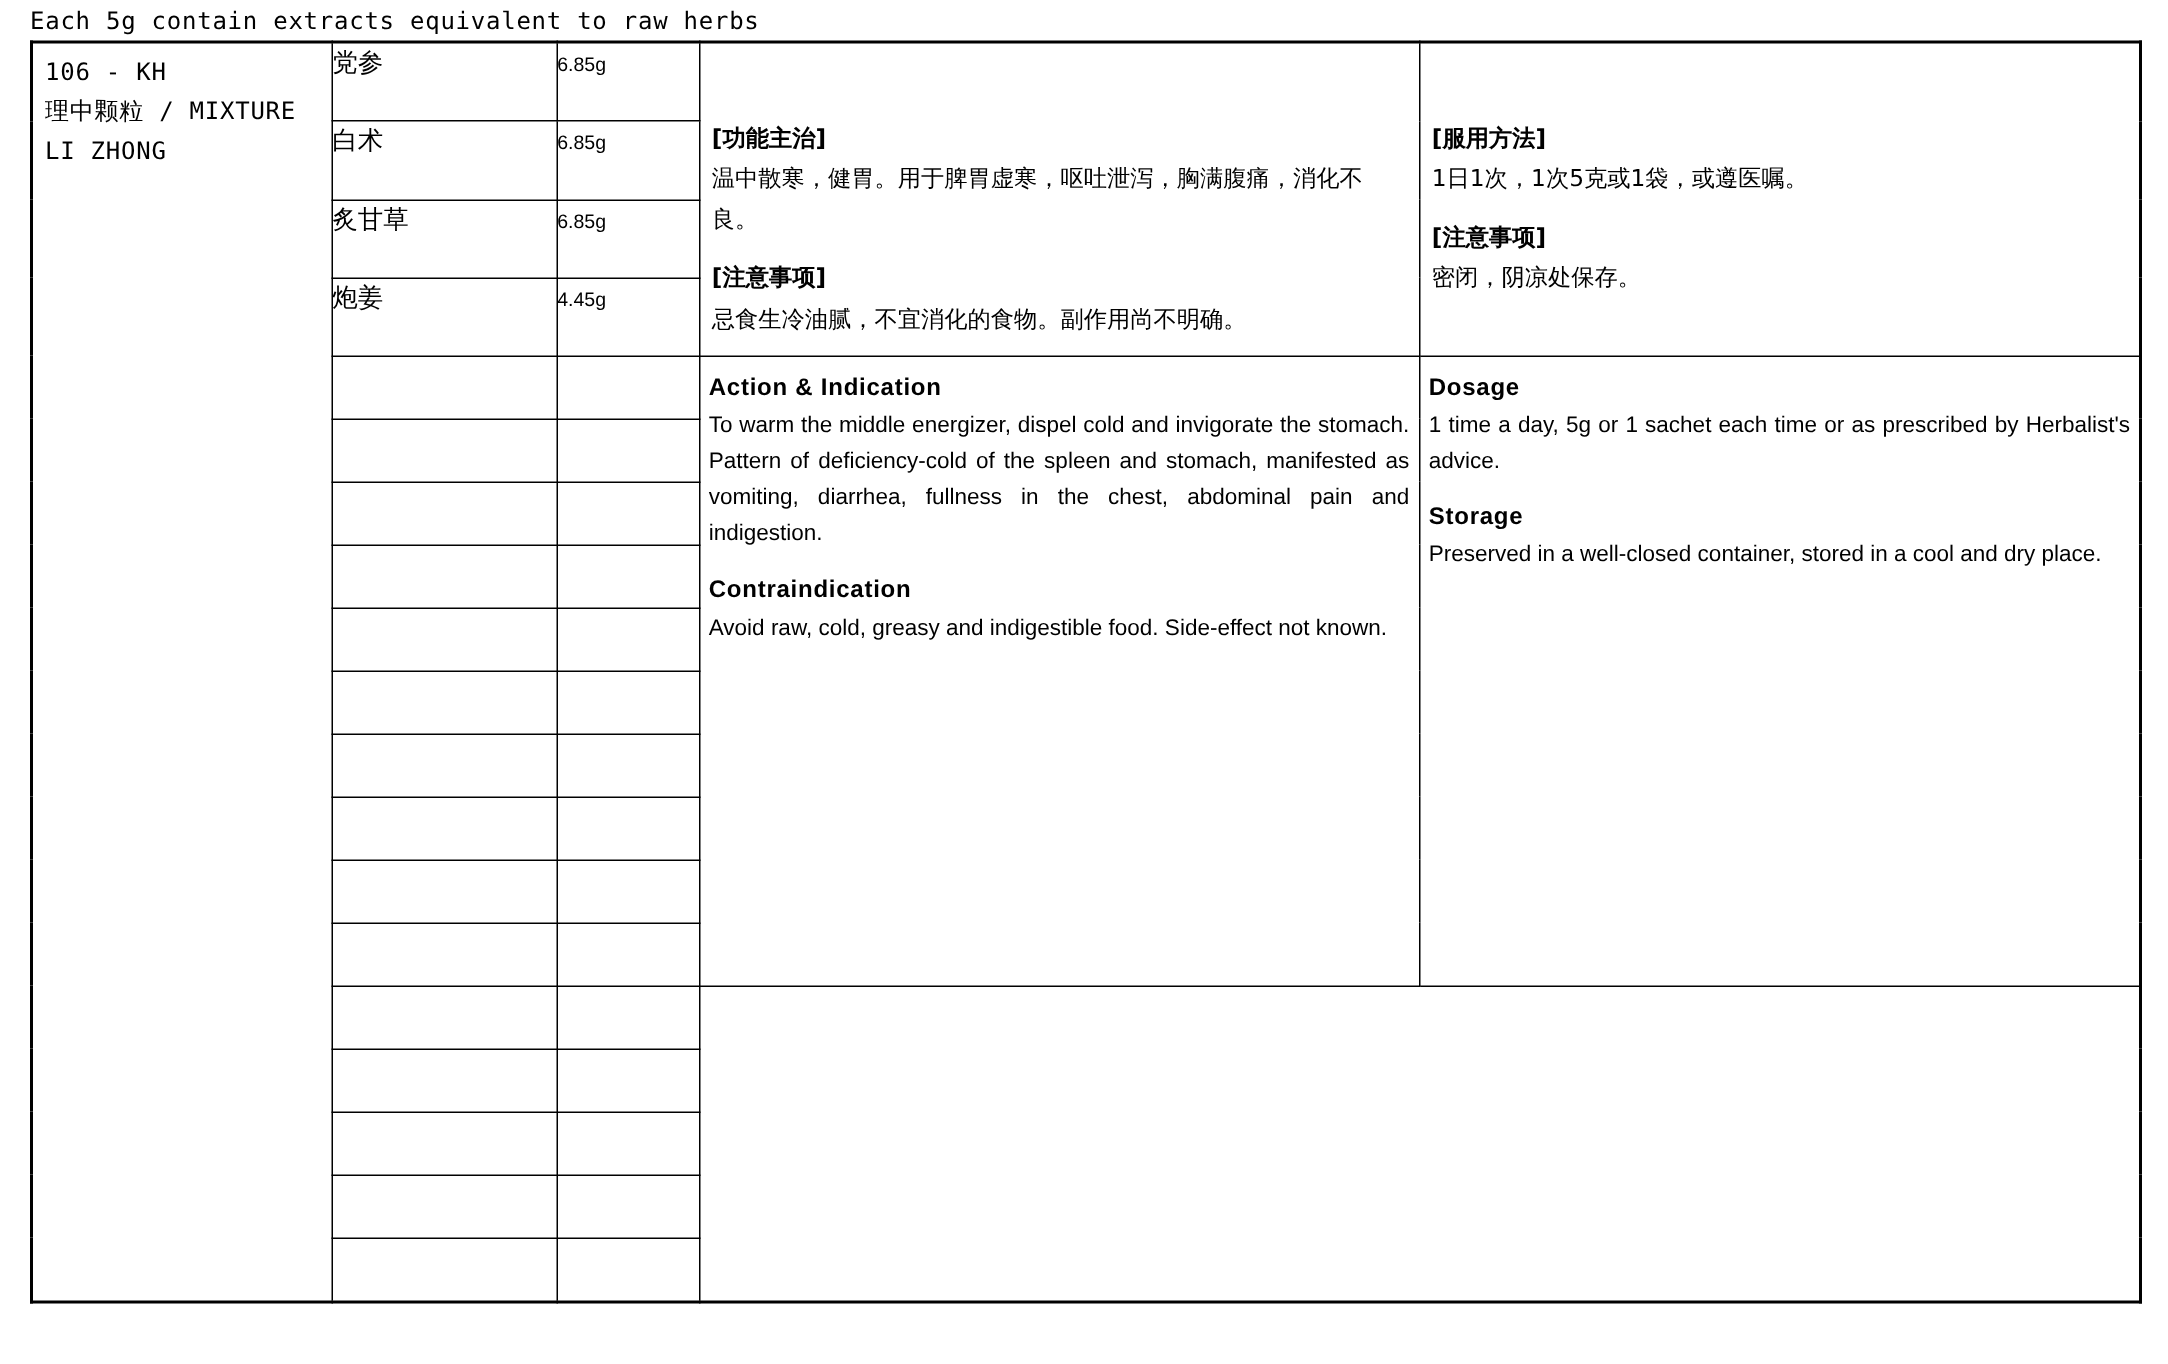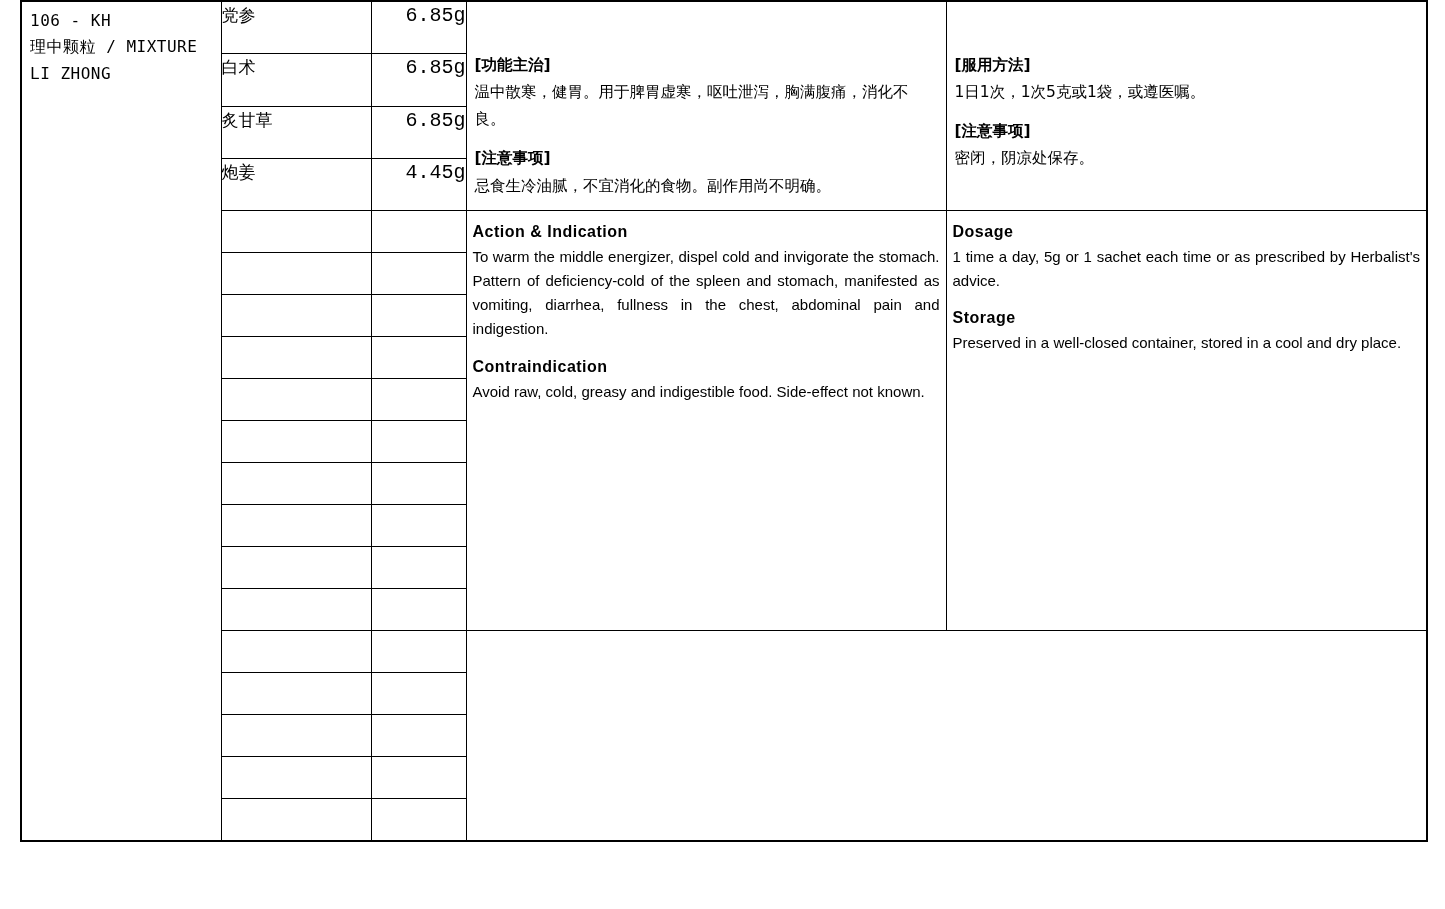--- a/index.html
+++ b/index.html
@@ -64,23 +64,23 @@
     letter-spacing: 0.5px;
   }
   .herb-cell {
     font-family: "DejaVu Sans", "Liberation Sans", sans-serif;
     font-size: 17px;
     padding: 8px 0 8px 10px;
     height: 27px;
     line-height: 27px;
   }
   .dose-cell {
-    font-family: Liberation Mono, monospace;
-    font-size: 20px;
-    text-align: right;
+    font-family: Liberation Sans, sans-serif;
+    font-size: 13px;
+    text-align: left;
     height: 27px;
     line-height: 27px;
     padding: 8px 0 8px 0;
   }
   .blank-row td {
     height: 41px;
   }
   .zh-block {
     font-family: "DejaVu Sans", "Liberation Sans", sans-serif;
     font-size: 15.5px;
@@ -103,20 +103,21 @@
     font-size: 16px;
     letter-spacing: 0.5px;
   }
   .gap { height: 12px; }
 </style>
 </head>
 <body>
 
 <div class="page">
 
+  <div class="subtitle">Each 5g contain extracts equivalent to raw herbs</div>
 
   <table class="main">
     <colgroup>
       <col class="c-name">
       <col class="c-herb">
       <col class="c-dose">
       <col class="c-zh">
       <col class="c-en">
     </colgroup>
     <tbody>

